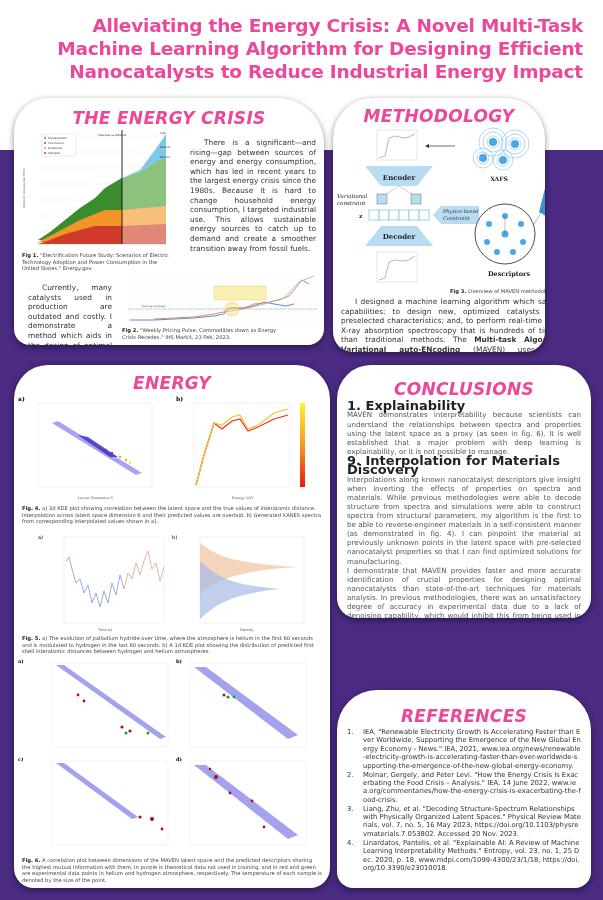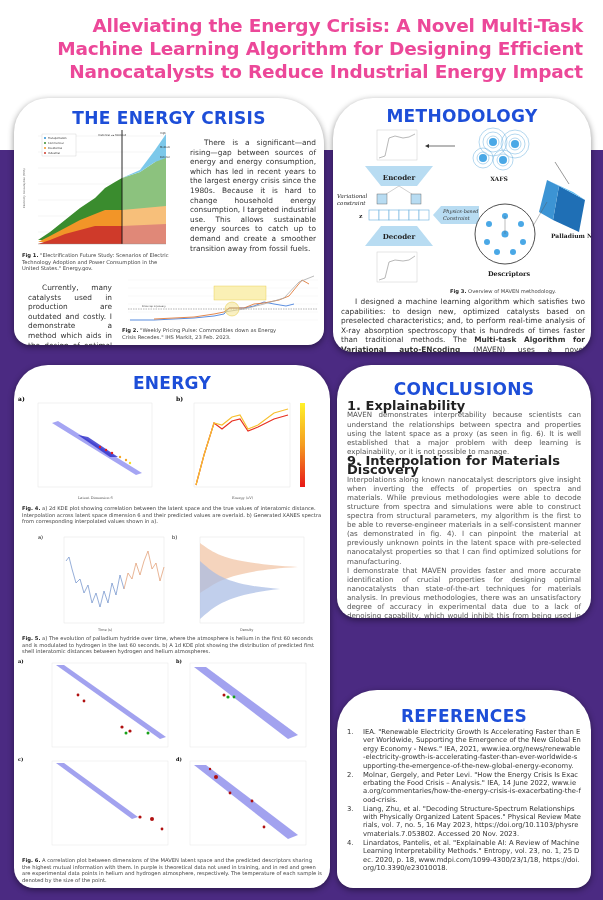--- a/index.html
+++ b/index.html
@@ -21,26 +21,26 @@
     font-size: 18.5px; line-height: 23px; letter-spacing: -0.2px;
     padding: 0 20px;
   }
   .panel {
     position: absolute; background: #fff;
     border-radius: 30px;
     box-shadow: 0 2px 6px rgba(0,0,0,0.45);
     overflow: hidden;
   }
   .panel h2 {
-    text-align: center; color: #1d4ed8;
+    text-align: center; color: #ec4899;
     font-family: "DejaVu Sans", sans-serif; font-weight: bold;
-    font-size: 17px; letter-spacing: 0.3px;
+    font-size: 17px; letter-spacing: 0.3px; font-style: italic;
   }
   .p-energy { left: 14px; top: 98px; width: 310px; height: 247px; border-radius: 34px 46px 16px 16px; }
-  .p-method { left: 333px; top: 98px; width: 258px; height: 254px; border-radius: 40px 40px 20px 20px; }
+  .p-method { left: 333px; top: 98px; width: 212px; height: 254px; border-radius: 40px 40px 20px 20px; }
   .p-results { left: 14px; top: 365px; width: 316px; height: 523px; border-radius: 34px 34px 20px 20px; }
   .p-concl { left: 337px; top: 365px; width: 254px; height: 253px; border-radius: 34px 34px 20px 20px; }
   .p-refs { left: 337px; top: 690px; width: 254px; height: 198px; border-radius: 40px 40px 16px 16px; }
 
   .body-text { font-size: 7.4px; line-height: 9.6px; text-align: justify; color: #333; }
   .caption { font-size: 5.2px; line-height: 6.6px; color: #444; }
   .caption b { color: #222; }
 
   
   .p-energy h2 { margin-top: 10px; }

